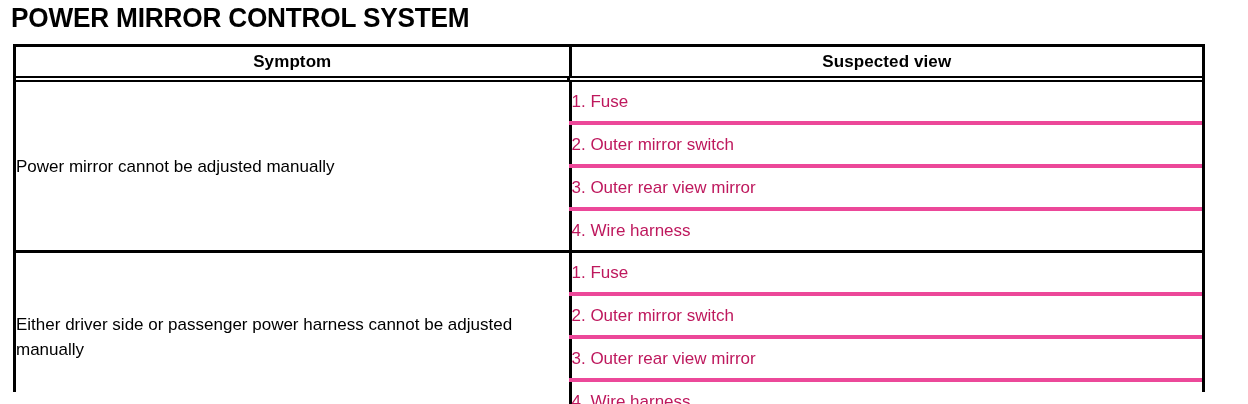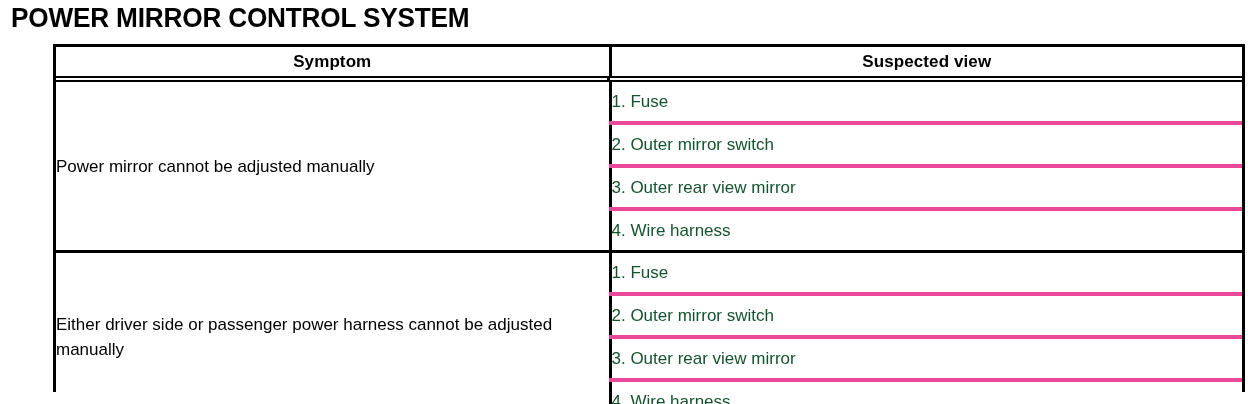--- a/index.html
+++ b/index.html
@@ -40,21 +40,20 @@
   
   .table-wrap {
     position: absolute;
     left: 13px;
     top: 44px;
     width: 1192px;
     height: 348px;
     box-sizing: border-box;
     border: 3px solid #000000;
     background: #ffffff;
-    margin-left: 40px;
   }
 
   .dtable {
     width: 100%;
     height: 100%;
     border-collapse: collapse;
     table-layout: fixed;
   }
 
   .dtable td, .dtable th {
@@ -118,21 +117,21 @@
     display: block;
     padding-right: 24px;
   }
 
   .area-cell {
     padding: 0 0 0 11px;
     font-size: 17px;
     line-height: 22px;
     height: 39px;
     text-align: left;
-    color: #14532d;
+    color: #be185d;
   }
 
   
   .sep-thin {
     border-top: 4px solid #ec4899;
   }
 
   
   .group-sep > td {
     border-top: 3px solid #000000;

